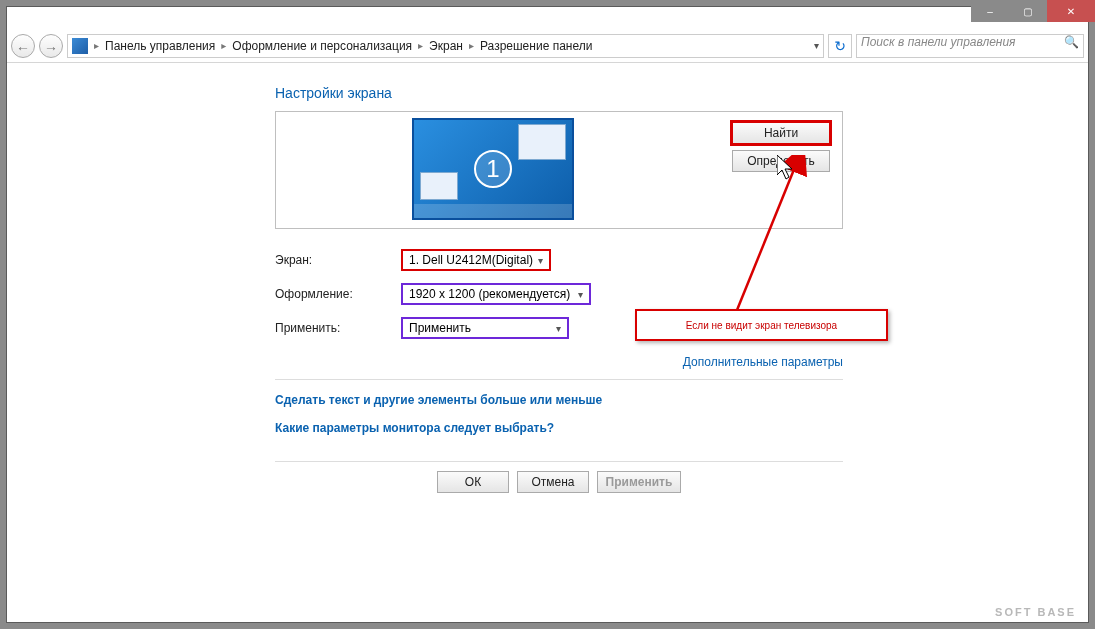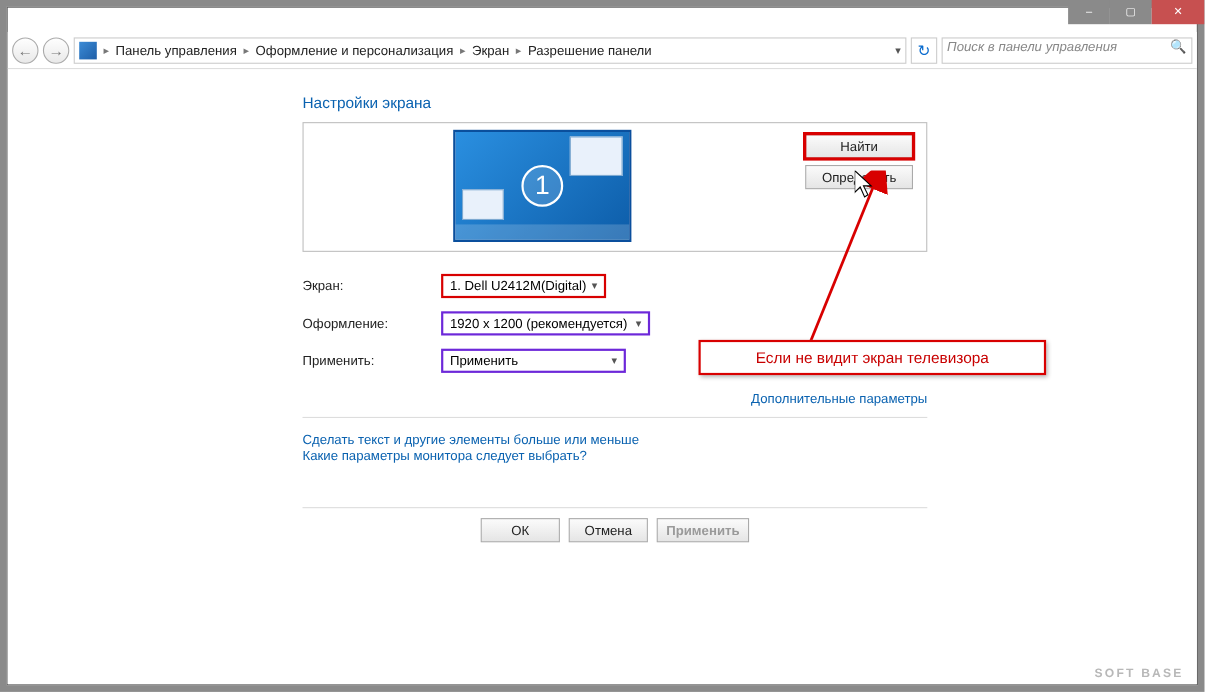--- a/index.html
+++ b/index.html
@@ -177,41 +177,42 @@
   .adv-link {
     position:absolute; right:0; top:112px;
     color:#0a62b0;
   }
   .sep {
     position:absolute; left:268px; top:316px; width:568px;
     border-top:1px solid #ddd;
   }
   .links {
     position:absolute; left:268px; top:330px;
-    display:flex; flex-direction:column; gap:0;
+    display:flex; flex-direction:column; gap:14px;
     color:#0a62b0;
+    font-weight:bold;
   }
   .sep2 {
     position:absolute; left:268px; top:398px; width:568px;
     border-top:1px solid #ddd;
   }
   .bottom-btns {
     position:absolute; left:268px; top:408px; width:568px;
     display:flex; justify-content:center; gap:8px;
   }
   .bottom-btns .winbtn.apply { color:#9a9a9a;font-weight:bold;}
   
   .callout {
     position:absolute;
     left: 628px; top: 246px;
-    width: 316px; height: 32px;
+    width: 253px; height: 32px;
     border:2px solid #d80000;
     background:#fff;
     display:flex;align-items:center;justify-content:center;
-    font-size:14px;
+    font-size:10px;
     color:#c80000;
     box-shadow: 2px 2px 4px rgba(0,0,0,0.3);
     z-index:10;
   }
   .arrow-svg { position:absolute; left:698px; top:92px; z-index:9; pointer-events:none;}
   .cursor {
     position:absolute; left:770px; top:92px;
     z-index:15; pointer-events:none;
   }
   .watermark {

